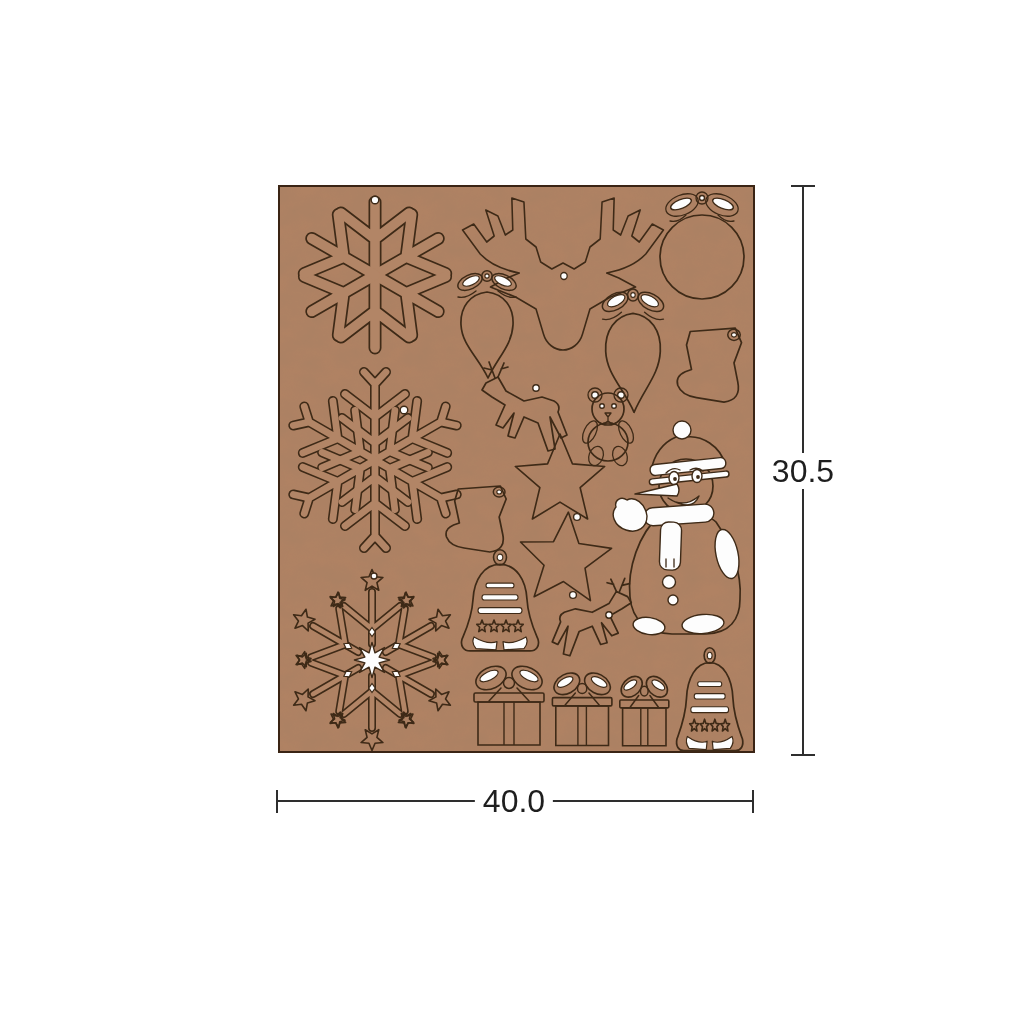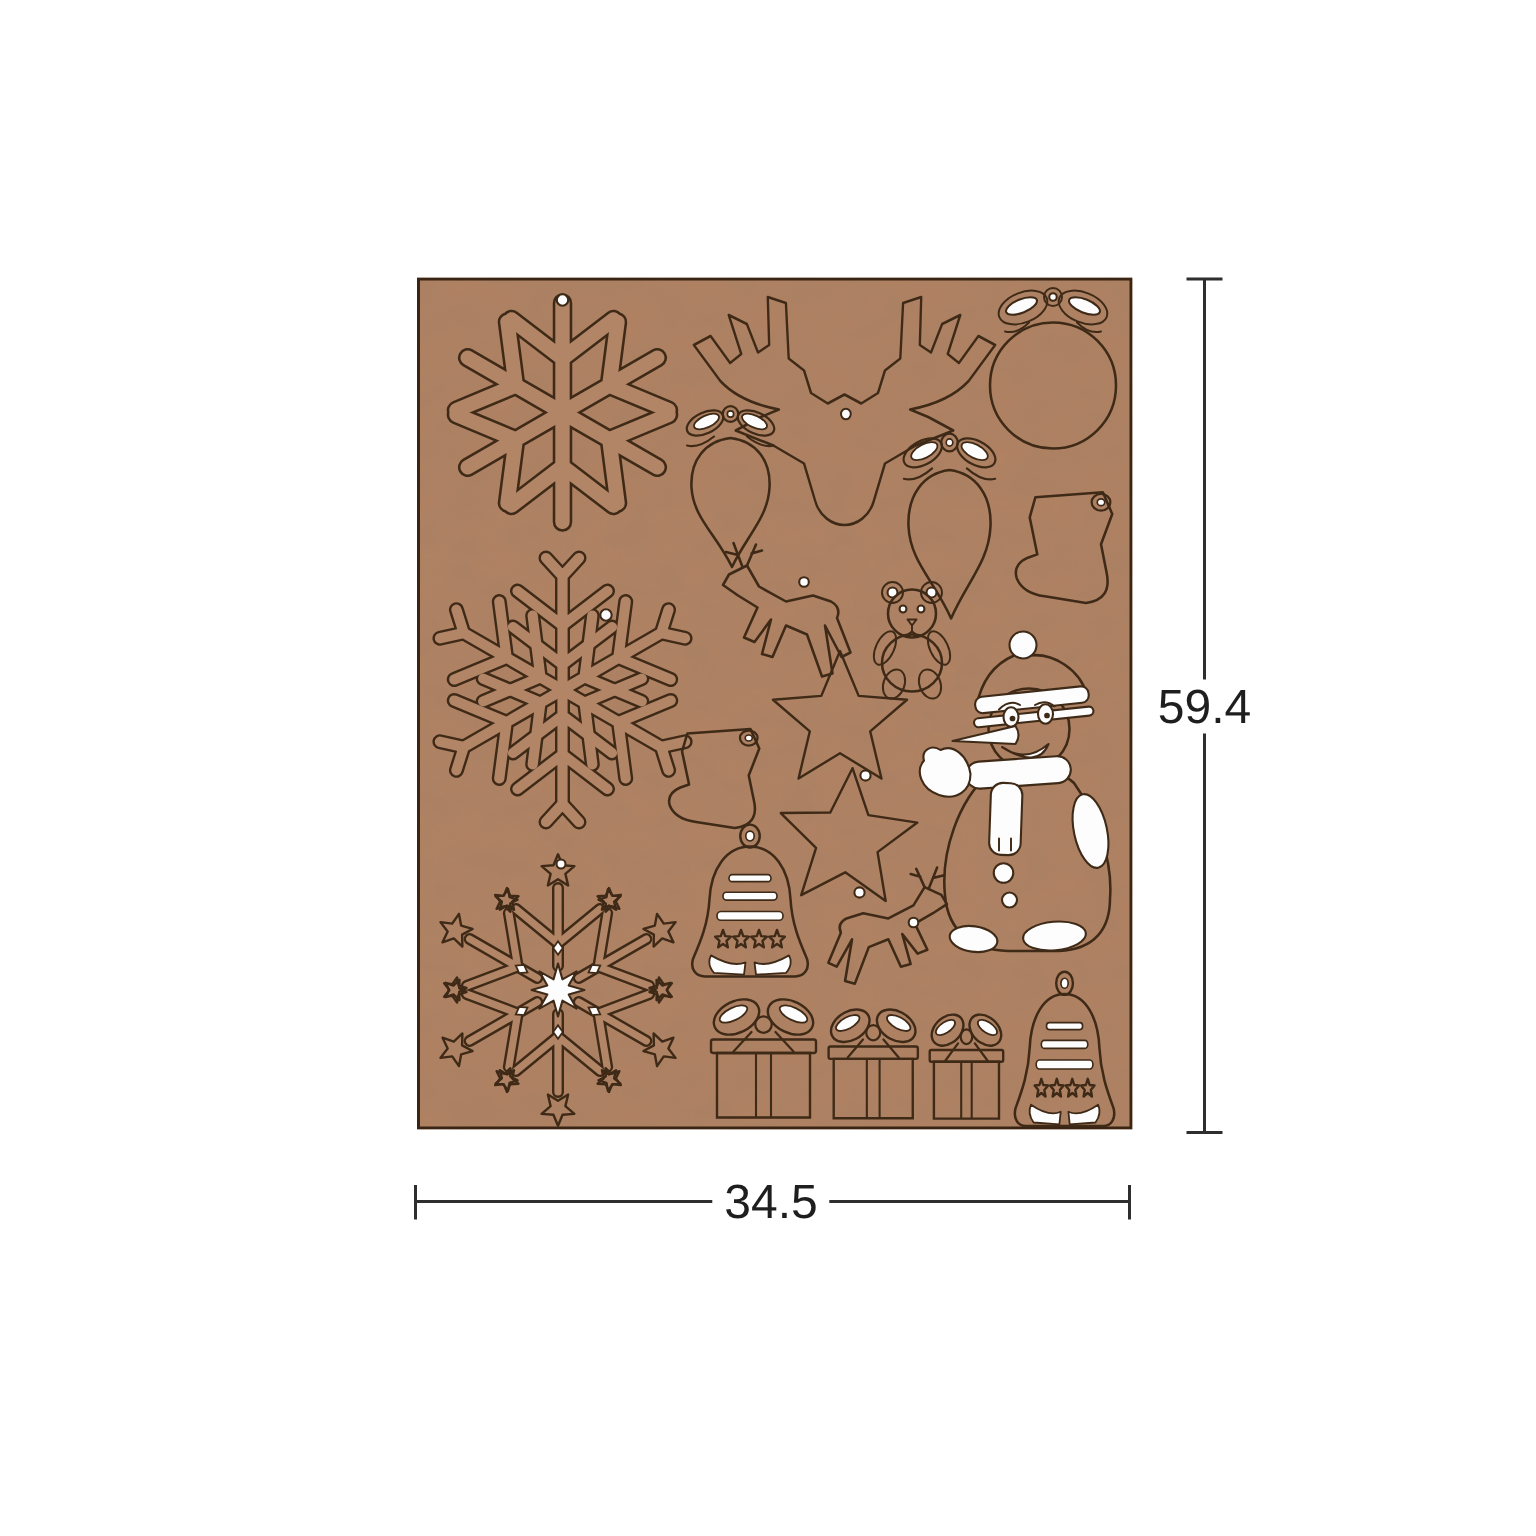--- a/index.html
+++ b/index.html
@@ -276,20 +276,20 @@
       </g>
 
     <g>
       <use href="#bell" transform="translate(393,461) scale(0.86,1.19)"></use>
     </g>
   </svg>
 
   <div class="dim" style="left:802px;top:186px;width:2px;height:569px;"></div>
   <div class="dim" style="left:791px;top:185px;width:24px;height:2px;"></div>
   <div class="dim" style="left:791px;top:754px;width:24px;height:2px;"></div>
-  <div class="dim-label" style="left:803px;top:471px;">59.4</div>
+  <div class="dim-label" style="left:803px;top:471px;">30.5</div>
 
   <div class="dim" style="left:277px;top:800px;width:476px;height:2px;"></div>
   <div class="dim" style="left:276px;top:790px;width:2px;height:23px;"></div>
   <div class="dim" style="left:752px;top:790px;width:2px;height:23px;"></div>
-  <div class="dim-label" style="left:514px;top:801px;">34.5</div>
+  <div class="dim-label" style="left:514px;top:801px;">40.0</div>
 
 </div>
 
 </body></html>

